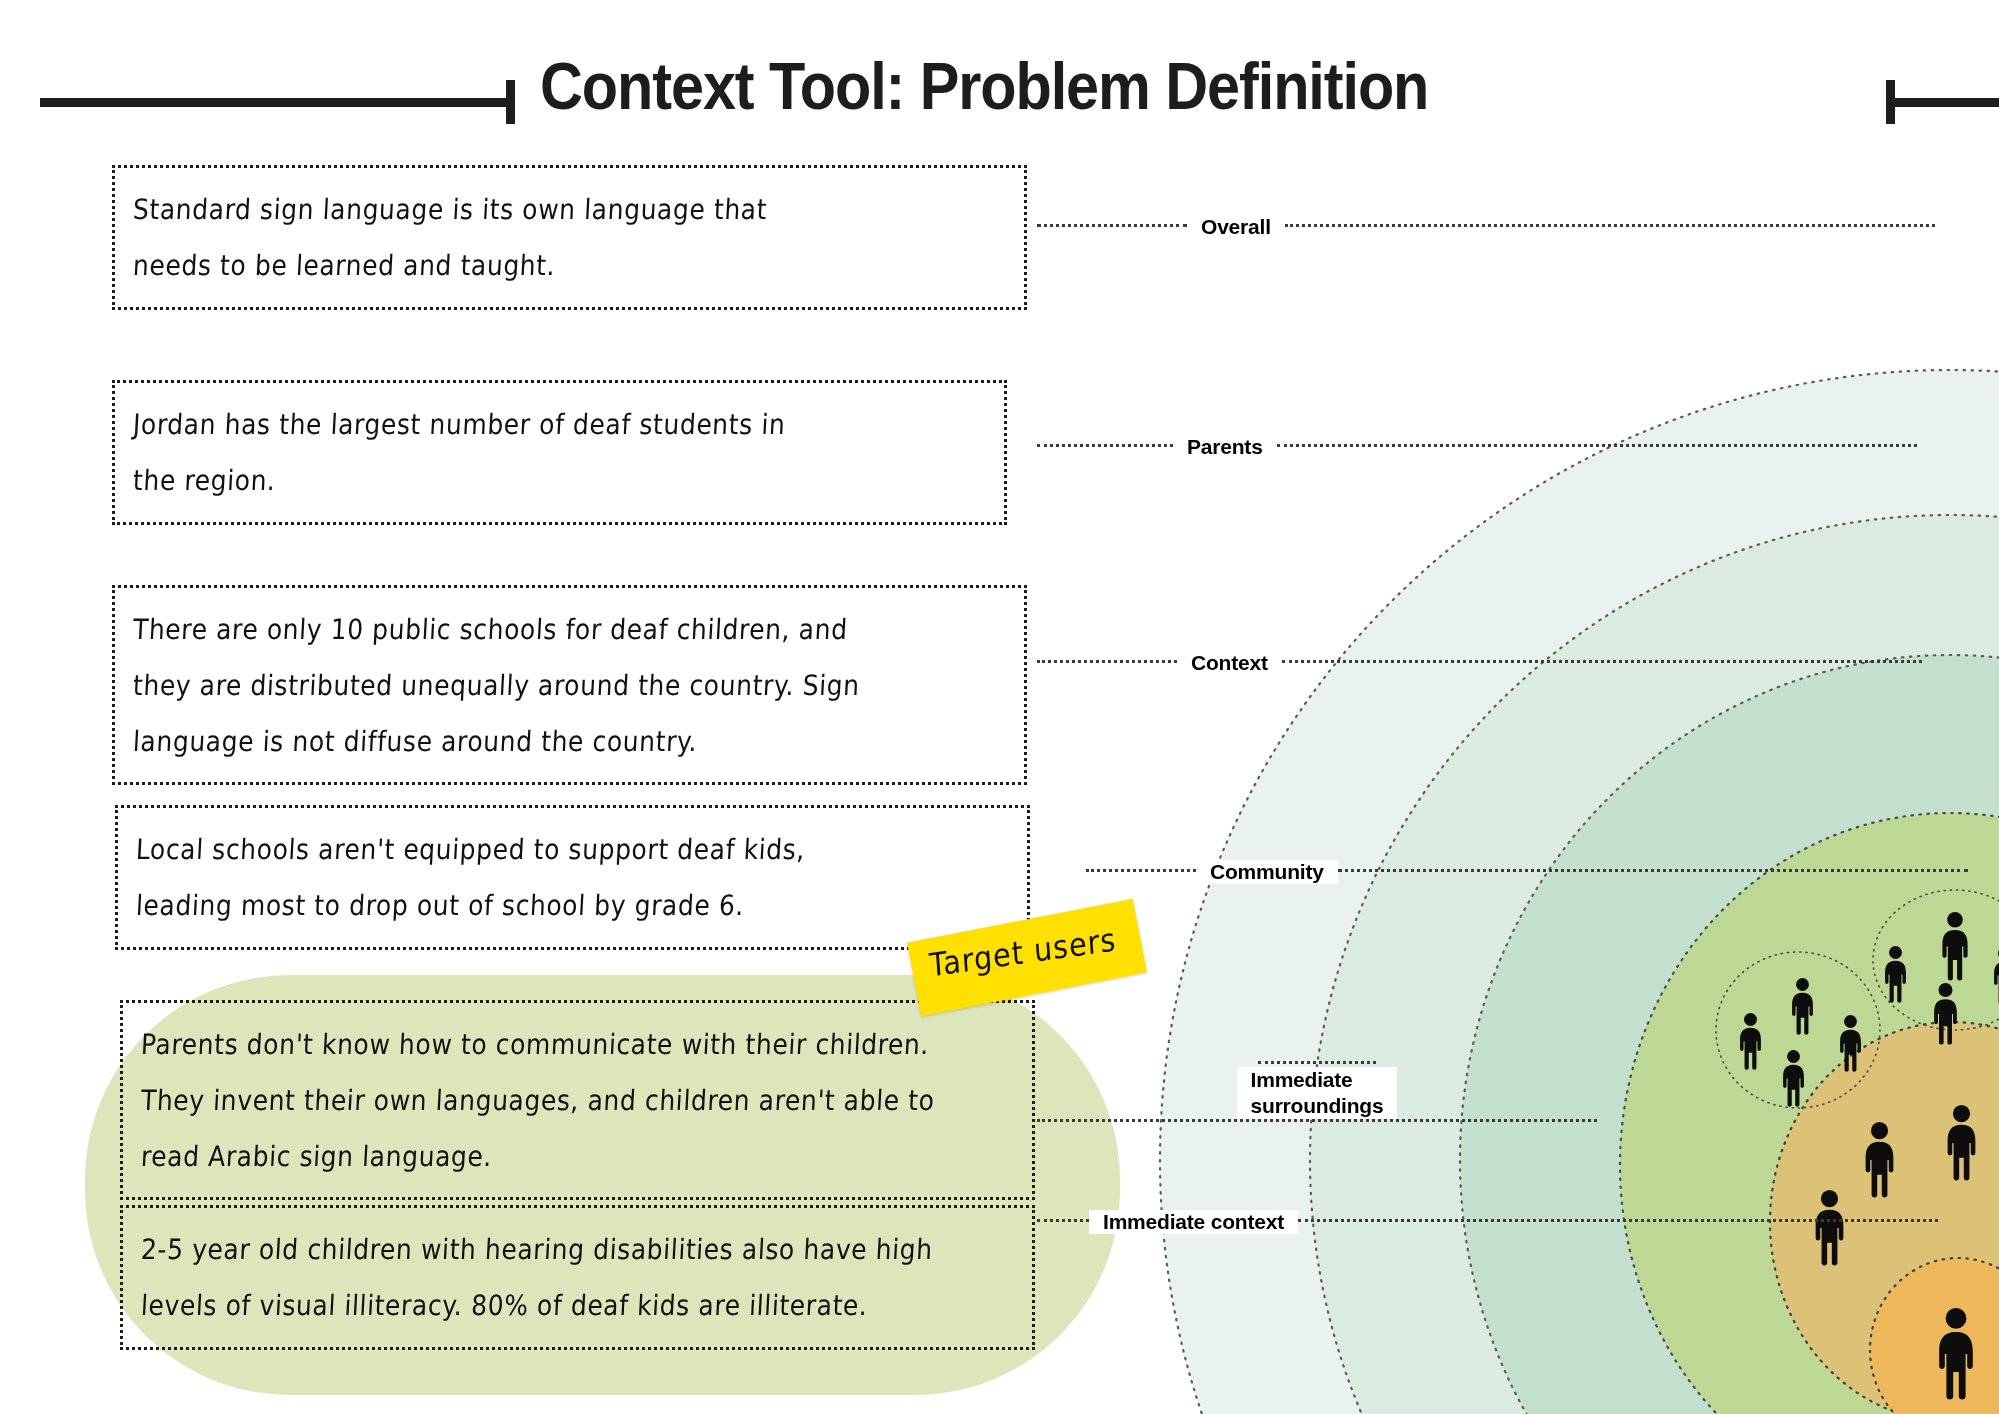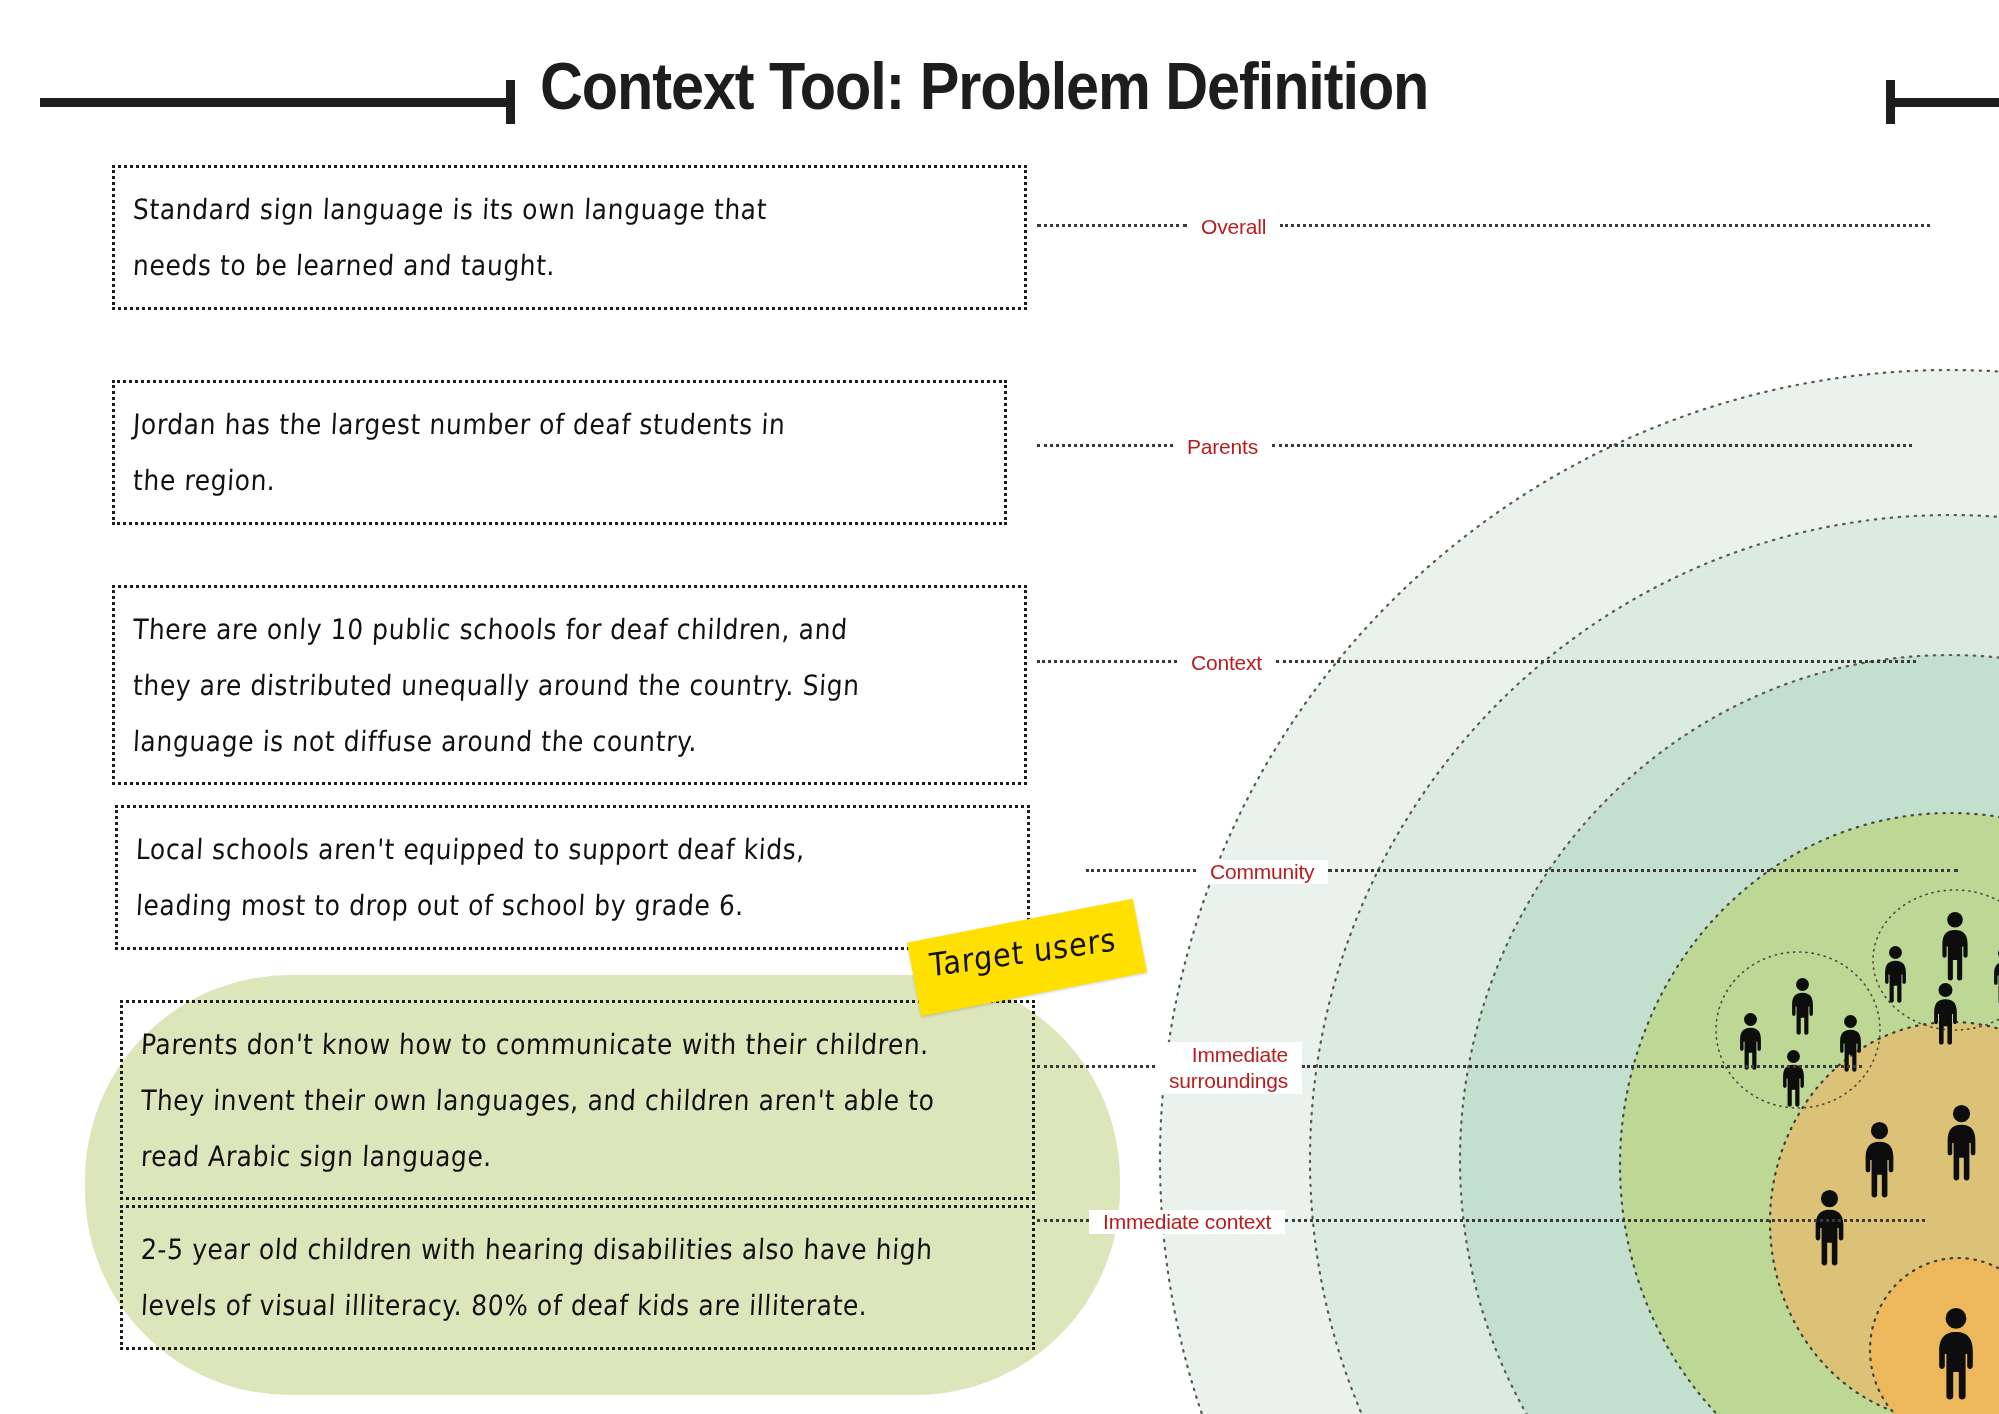--- a/index.html
+++ b/index.html
@@ -45,35 +45,35 @@
       background:#ffe000;transform:rotate(-11deg);z-index:6;
       box-shadow:0 1px 3px rgba(0,0,0,0.18);}
   #target-sticker span{position:absolute;left:20px;top:8px;
       font-family:"DejaVu Sans",sans-serif;font-size:29px;color:#111;
       letter-spacing:1px;white-space:nowrap;
       transform:skewX(-4deg) rotate(3deg) scaleY(1.1);transform-origin:left top;}
 
   
   .lead{position:absolute;z-index:5;display:flex;align-items:center;height:30px;}
   .lead .dots-l{flex:0 0 auto;height:3px;border-top:3px dotted #3a3a38;}
-  .lead .lbl{flex:0 0 auto;font-weight:normal;font-size:21px;color:#b91c1c;
-      letter-spacing:-0.2px;white-space:nowrap;padding:0 14px;text-align:right;
+  .lead .lbl{flex:0 0 auto;font-weight:bold;font-size:21px;color:#000000;
+      letter-spacing:-0.2px;white-space:nowrap;padding:0 14px;text-align:left;
       background:#ffffff;}
   .lead .dots-r{flex:0 0 auto;height:3px;border-top:3px dotted #3a3a38;}
   .lead.two .lbl{line-height:26px;}
 
   #lead-overall{left:1037px;top:212px;}
   #lead-overall .dots-l{width:150px;} #lead-overall .dots-r{width:650px;}
   #lead-regional{left:1037px;top:432px;}
   #lead-regional .dots-l{width:136px;} #lead-regional .dots-r{width:640px;}
   #lead-national{left:1037px;top:648px;}
   #lead-national .dots-l{width:140px;} #lead-national .dots-r{width:640px;}
   #lead-community{left:1086px;top:857px;}
   #lead-community .dots-l{width:110px;} #lead-community .dots-r{width:630px;}
-  #lead-immediate{left:1037px;top:1039px;height:58px;}
+  #lead-immediate{left:1037px;top:1061px;height:58px;flex-direction:column;}
   #lead-immediate .dots-l{width:118px;} #lead-immediate .dots-r{width:560px;}
   #lead-individual{left:1037px;top:1207px;}
   #lead-individual .dots-l{width:52px;} #lead-individual .dots-r{width:640px;}
 
   
   #diagram{position:absolute;left:1150px;top:150px;width:860px;height:1270px;z-index:2;}
   #diagram svg{display:block;}
 </style>
 </head>
 <body>

